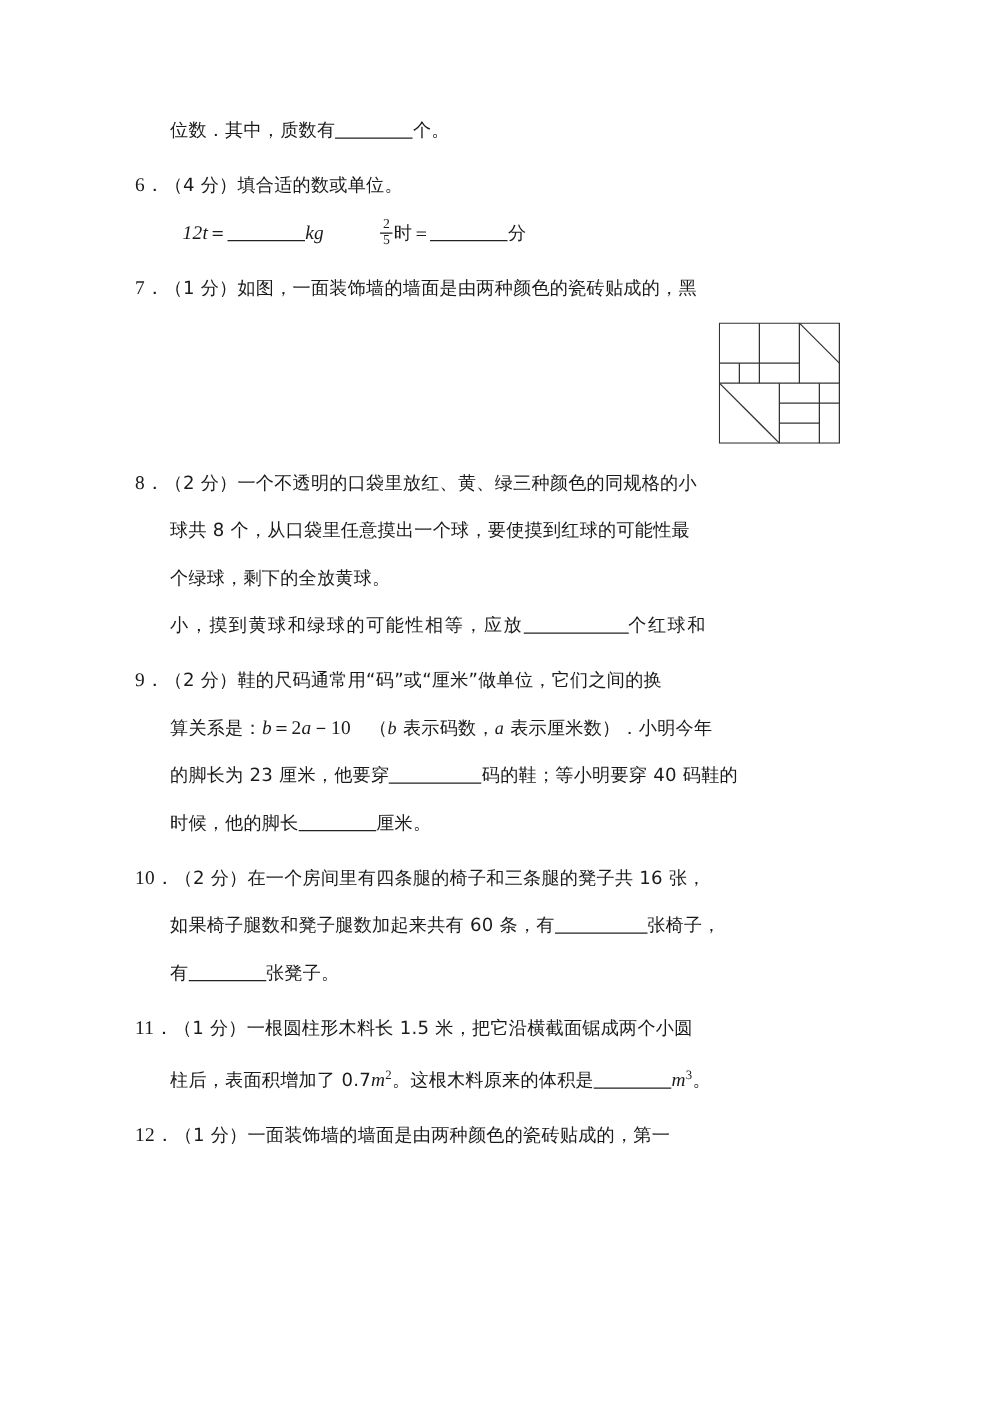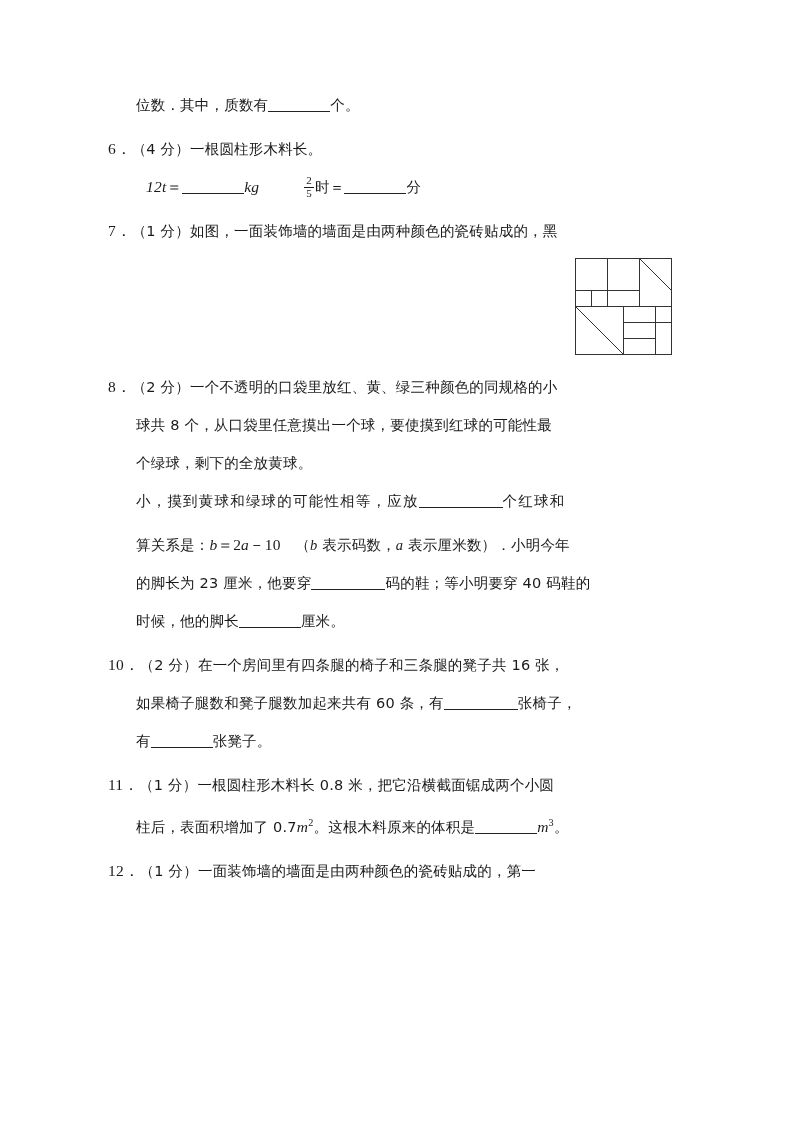--- a/index.html
+++ b/index.html
@@ -99,21 +99,21 @@
   <div class="content">
 
     <div class="q">
       <div class="line indent">
         <span class="cn">位数．其中，质数有</span><span class="blank b-mid"></span><span class="cn">个。</span>
       </div>
     </div>
 
     <div class="q">
       <div class="line">
-        <span class="num">6．</span><span class="cn">（4 分）</span><span class="cn">一根圆柱形木料长。</span>
+        <span class="num">6．</span><span class="cn">（4 分）</span><span class="cn">填合适的数或单位。</span>
       </div>
       <div class="line indent2">
         <span class="num"><i class="v">12t</i>＝</span><span class="blank b-mid"></span><span class="num"><i class="v">kg</i></span>
         <span style="display:inline-block;width:36px;"></span>
         <span class="frac"><span class="n">2</span><span class="d">5</span></span><span class="cn">时＝</span><span class="blank b-mid"></span><span class="cn">分</span>
       </div>
     </div>
 
     <div class="q">
       <div class="line">
@@ -152,20 +152,23 @@
       </div>
       <div class="line indent">
         <span class="cn">个绿球，剩下的全放黄球。</span>
       </div>
       <div class="line indent sp-wide">
         <span class="cn">小，摸到黄球和绿球的可能性相等，应放</span><span class="blank b-xlong"></span><span class="cn">个红球和</span>
       </div>
     </div>
 
     <div class="q">
+      <div class="line">
+        <span class="num">9．</span><span class="cn">（2 分）</span><span class="cn">鞋的尺码通常用“码”或“厘米”做单位，它们之间的换</span>
+      </div>
       <div class="line indent">
         <span class="cn">算关系是：</span><span class="num"><i class="v">b</i>＝2<i class="v">a</i>－10</span><span class="cn">　（<i class="v">b</i> 表示码数，<i class="v">a</i> 表示厘米数）．小明今年</span>
       </div>
       <div class="line indent">
         <span class="cn">的脚长为 23 厘米，他要穿</span><span class="blank b-long"></span><span class="cn">码的鞋；等小明要穿 40 码鞋的</span>
       </div>
       <div class="line indent">
         <span class="cn">时候，他的脚长</span><span class="blank b-mid"></span><span class="cn">厘米。</span>
       </div>
     </div>
@@ -177,21 +180,21 @@
       <div class="line indent">
         <span class="cn">如果椅子腿数和凳子腿数加起来共有 60 条，有</span><span class="blank b-long"></span><span class="cn">张椅子，</span>
       </div>
       <div class="line indent">
         <span class="cn">有</span><span class="blank b-mid"></span><span class="cn">张凳子。</span>
       </div>
     </div>
 
     <div class="q">
       <div class="line">
-        <span class="num">11．</span><span class="cn">（1 分）</span><span class="cn">一根圆柱形木料长 0.8 米，把它沿横截面锯成两个小圆</span>
+        <span class="num">11．</span><span class="cn">（1 分）</span><span class="cn">一根圆柱形木料长 1.5 米，把它沿横截面锯成两个小圆</span>
       </div>
       <div class="line indent">
         <span class="cn">柱后，表面积增加了 0.7</span><span class="num"><i class="v">m</i><sup>2</sup></span><span class="cn">。这根木料原来的体积是</span><span class="blank b-mid"></span><span class="num"><i class="v">m</i><sup>3</sup></span><span class="cn">。</span>
       </div>
     </div>
 
     <div class="q">
       <div class="line">
         <span class="num">12．</span><span class="cn">（1 分）</span><span class="cn">一面装饰墙的墙面是由两种颜色的瓷砖贴成的，第一</span>
       </div>

